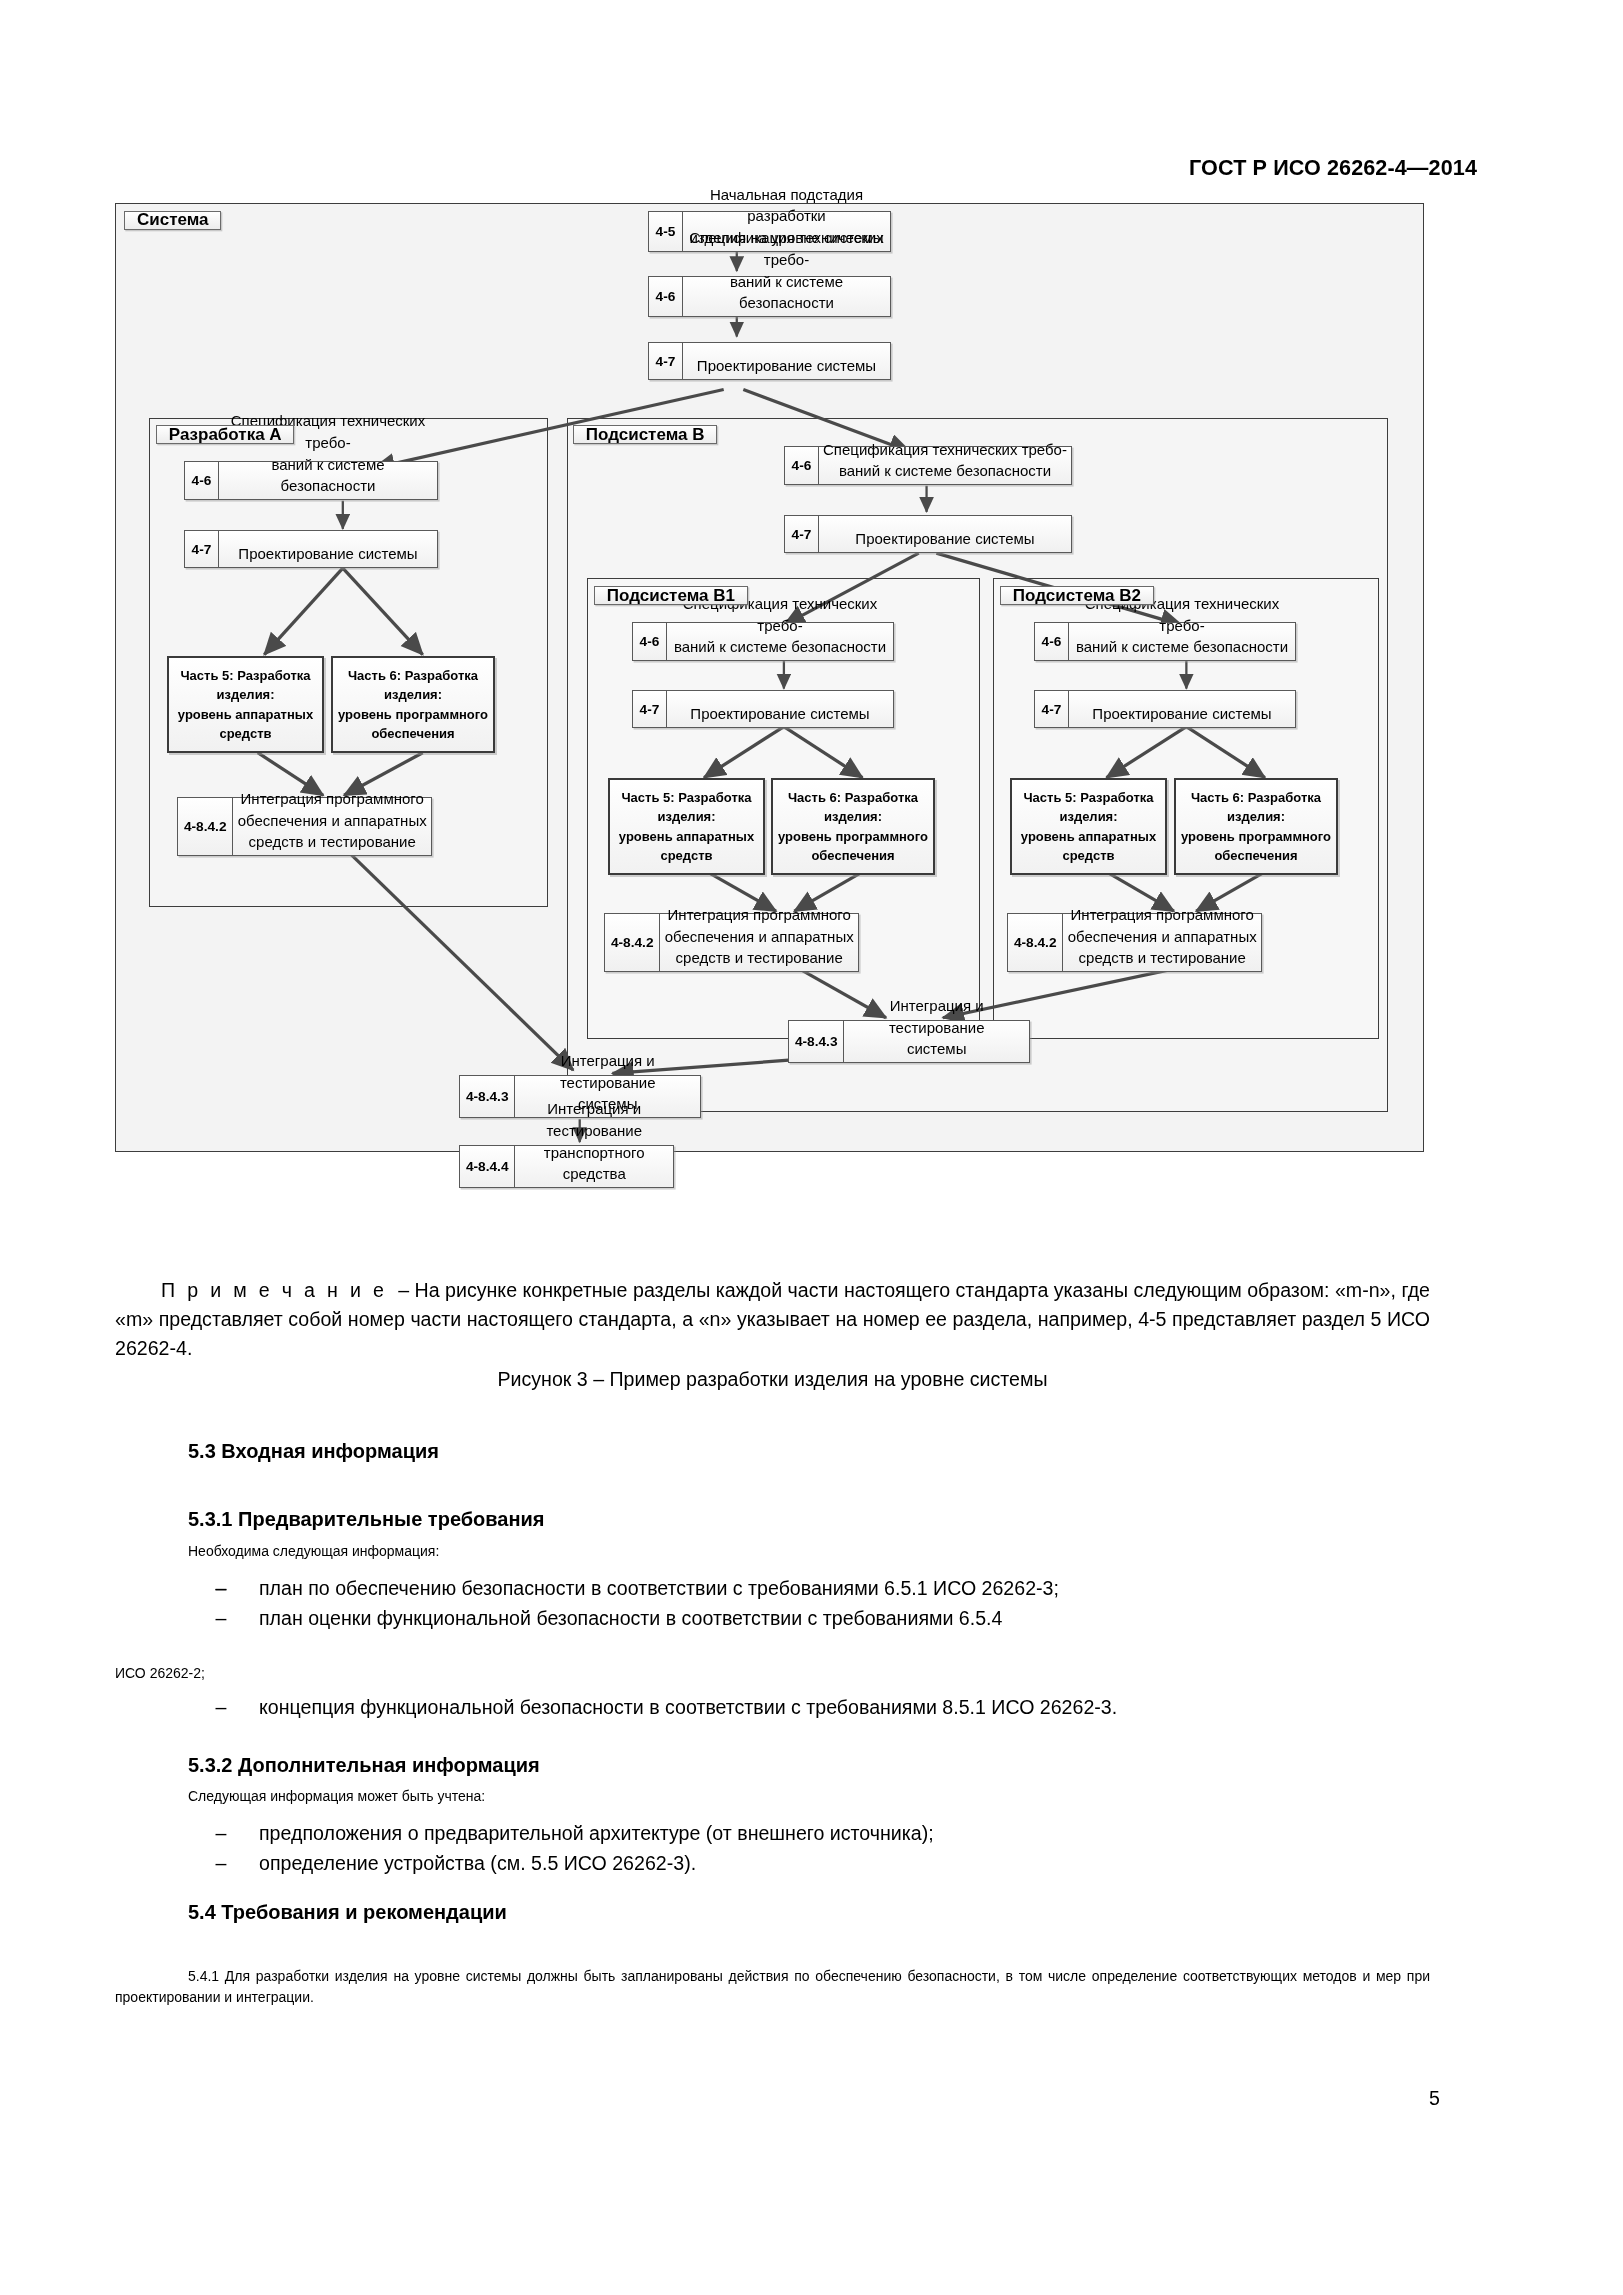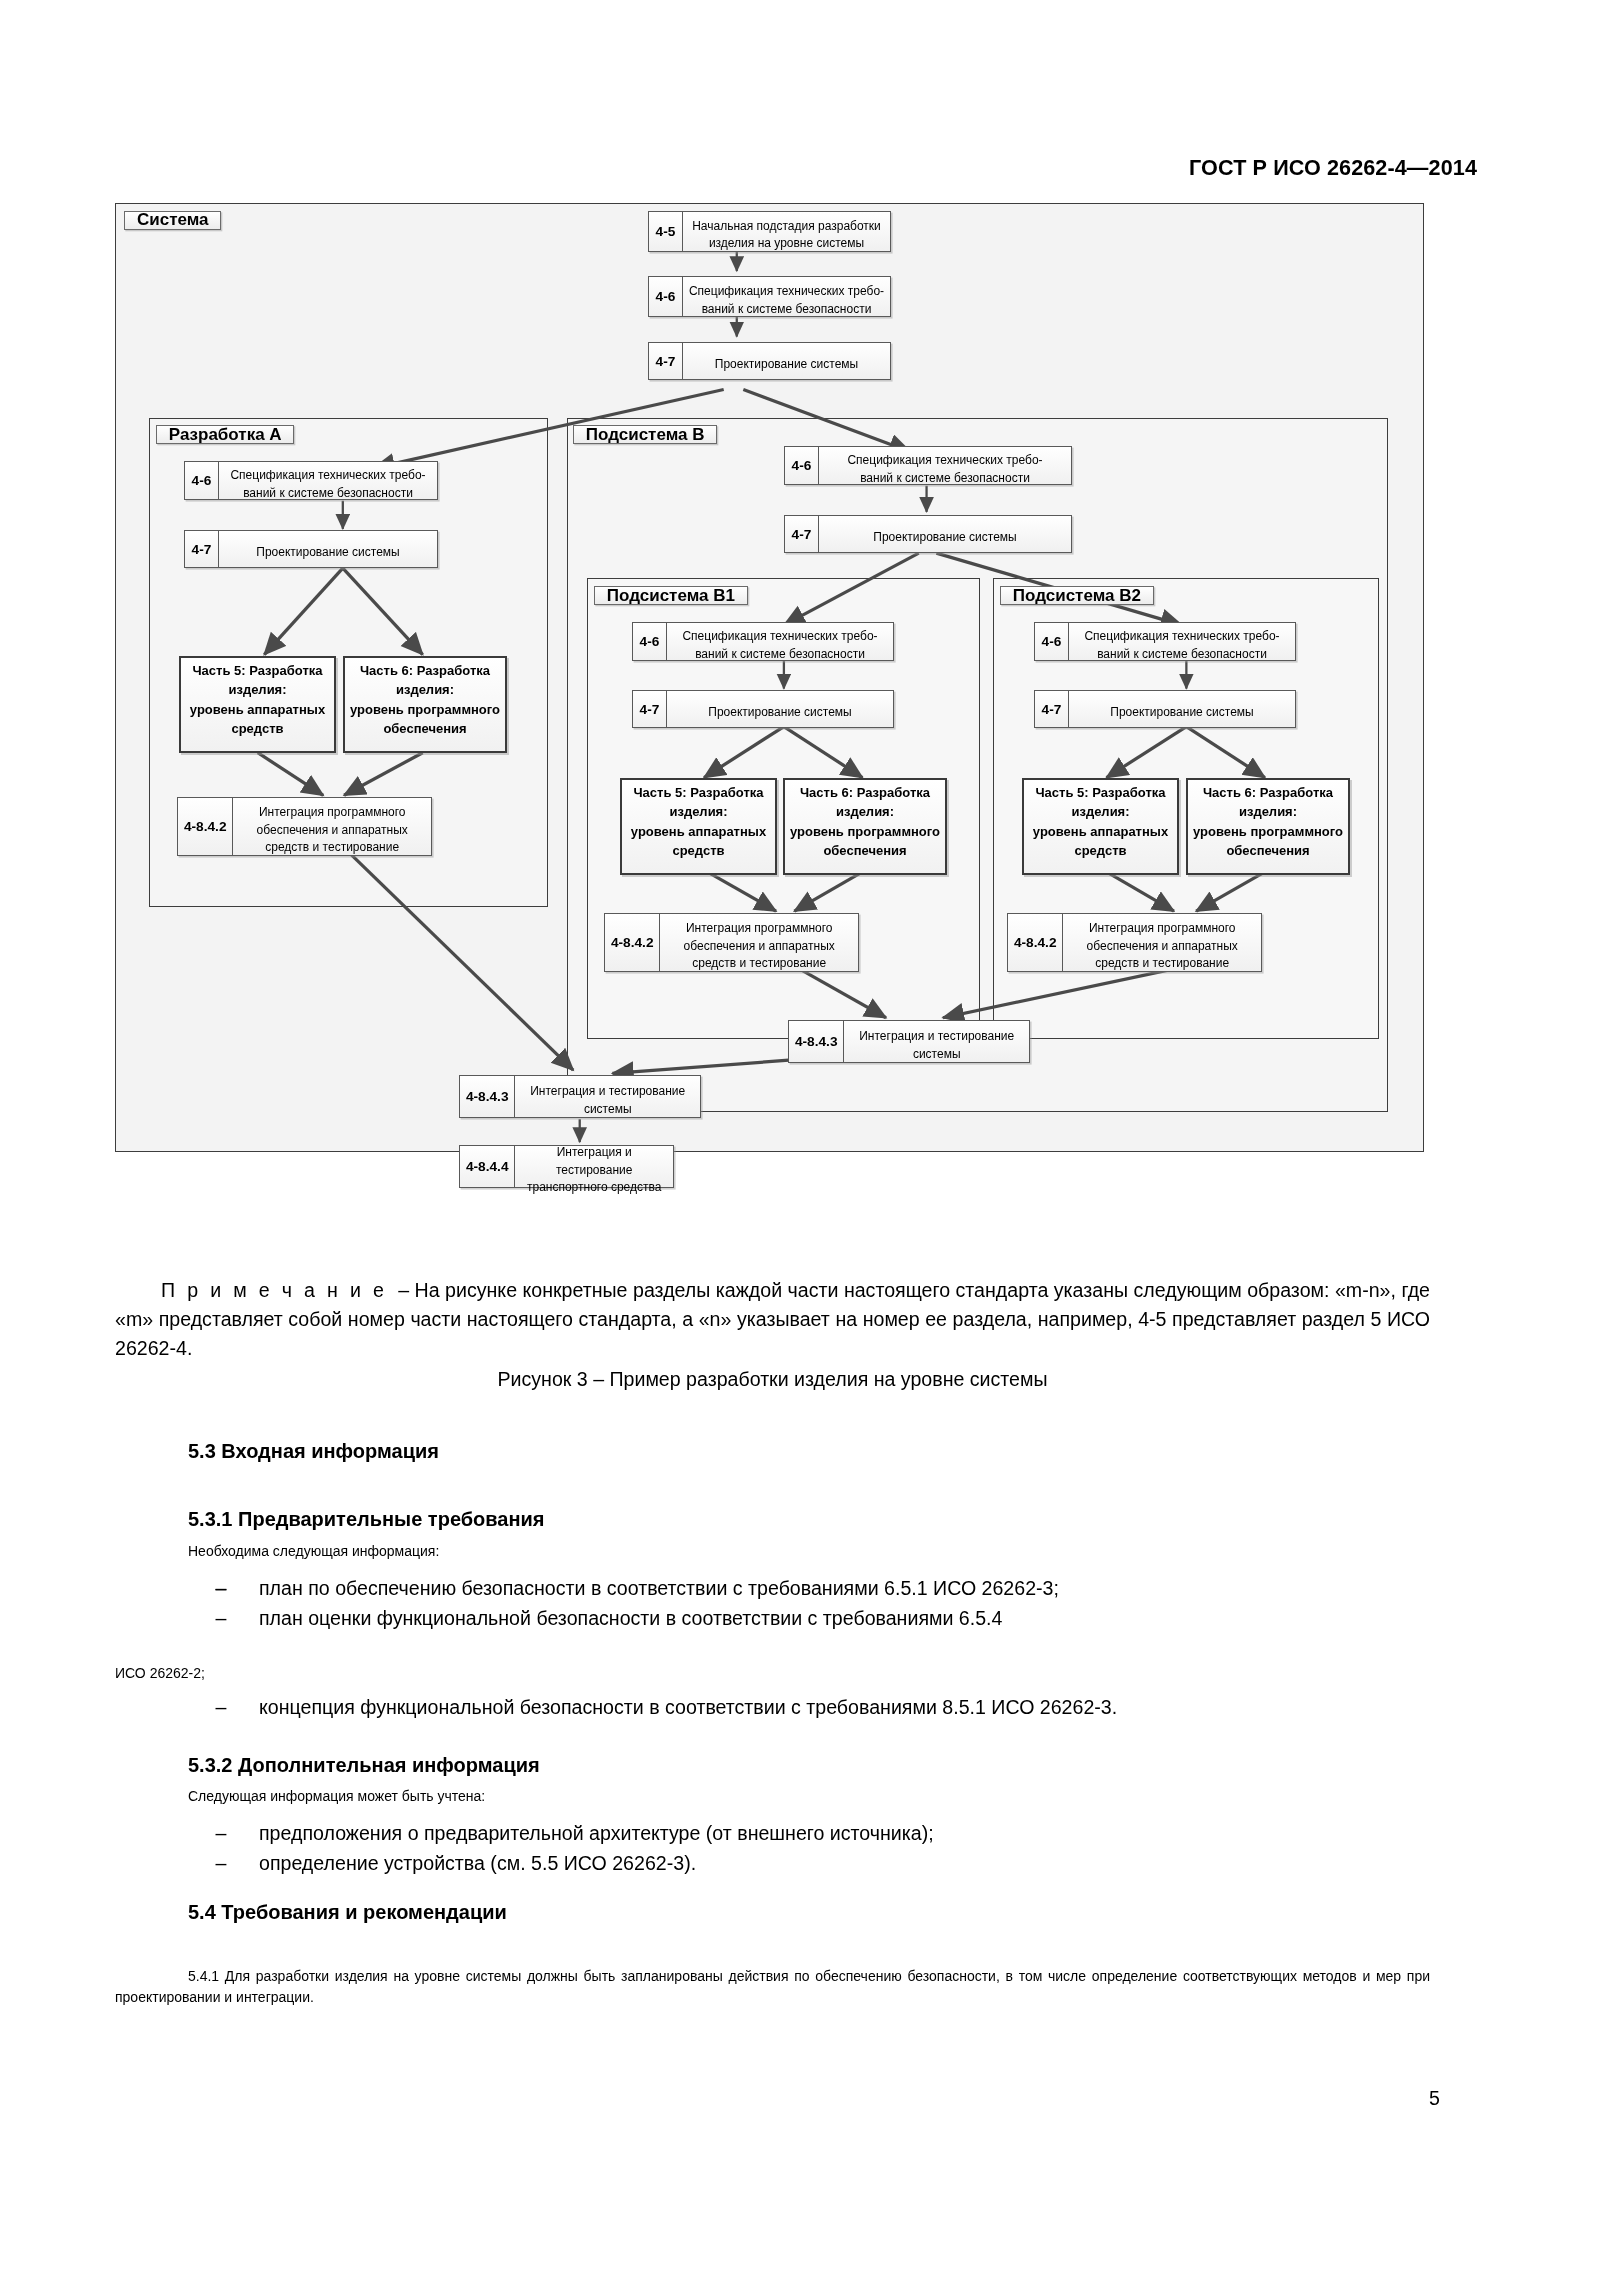--- a/index.html
+++ b/index.html
@@ -50,34 +50,34 @@
   }
   .pbox .num{
     flex:0 0 auto; box-sizing:border-box;
     display:flex; align-items:center; justify-content:center;
     border-right:1px solid #595959;
     font-size:13.7px; font-weight:bold; letter-spacing:0px;
     padding:0 5.9px;
   }
   .pbox .txt{
     flex:1 1 auto; box-sizing:border-box;
-    display:flex; align-items:center; justify-content:center;
-    text-align:center; font-size:12px; line-height:1.45; padding:2px 3.9px;margin-top:8px;
+    display:flex; align-items:flex-end; justify-content:center;
+    text-align:center; font-size:15px; line-height:1.45; padding:2px 3.9px;margin-top:8px;
   }
   .pbox.n-w .num{ min-width:34px; }
   .pbox.n-wide .num{ min-width:51px; }
 
   
   .partbox{
     position:absolute; z-index:5; box-sizing:border-box;
-    display:flex; justify-content:center; text-align:center;
+    display:flex; align-items:center; justify-content:center; text-align:center;
     border:2.6px solid #3a3a3a;
     background:linear-gradient(to bottom,#ffffff 0%,#f1f1f1 100%);
     box-shadow:2px 2px 0 rgba(150,150,150,.45);
-    font-size:13px; font-weight:bold; line-height:1.5; padding:2.6px 3.9px;margin-left:12px;
+    font-size:13px; font-weight:bold; line-height:1.5; padding:2.6px 3.9px;
   }
 
   
   .arrows{ position:absolute; left:0; top:0; width:1309px; height:998px; z-index:4; }
 
   
   .note{
     position:absolute; left:115px; top:1240px; width:1315px;
     font-size:19.6px; line-height:1.48; text-align:justify;margin-top:36px;
   }

